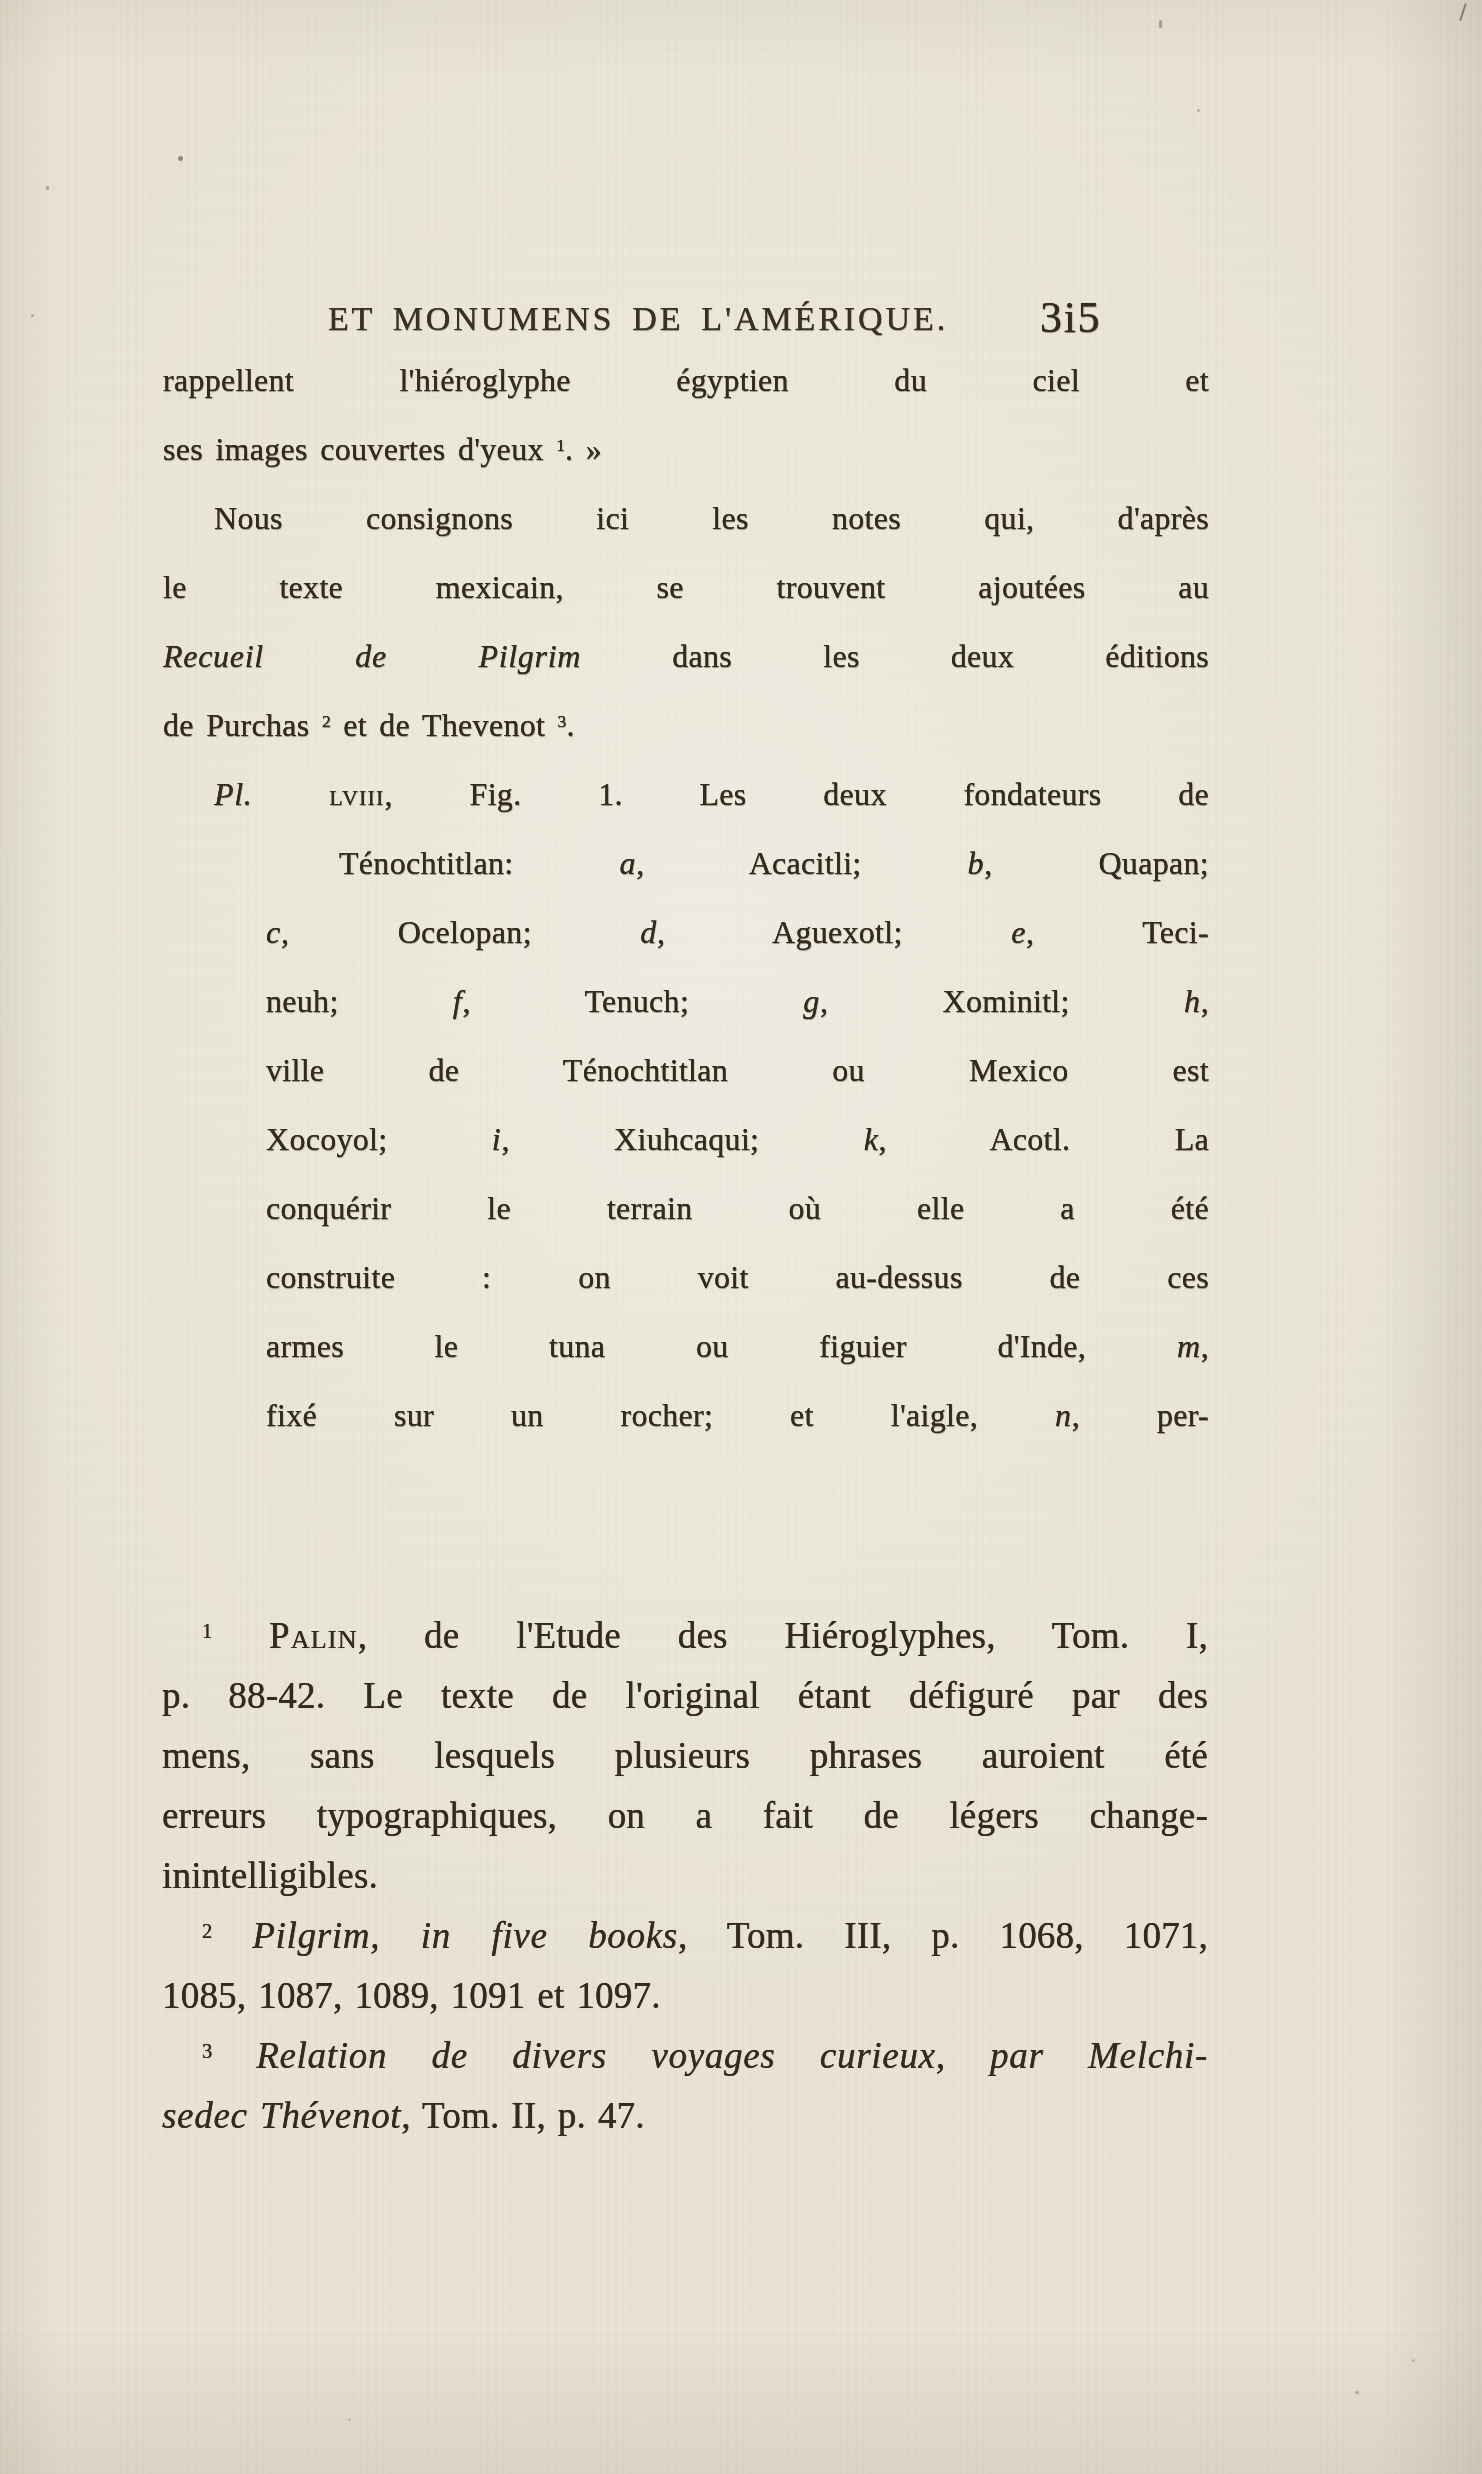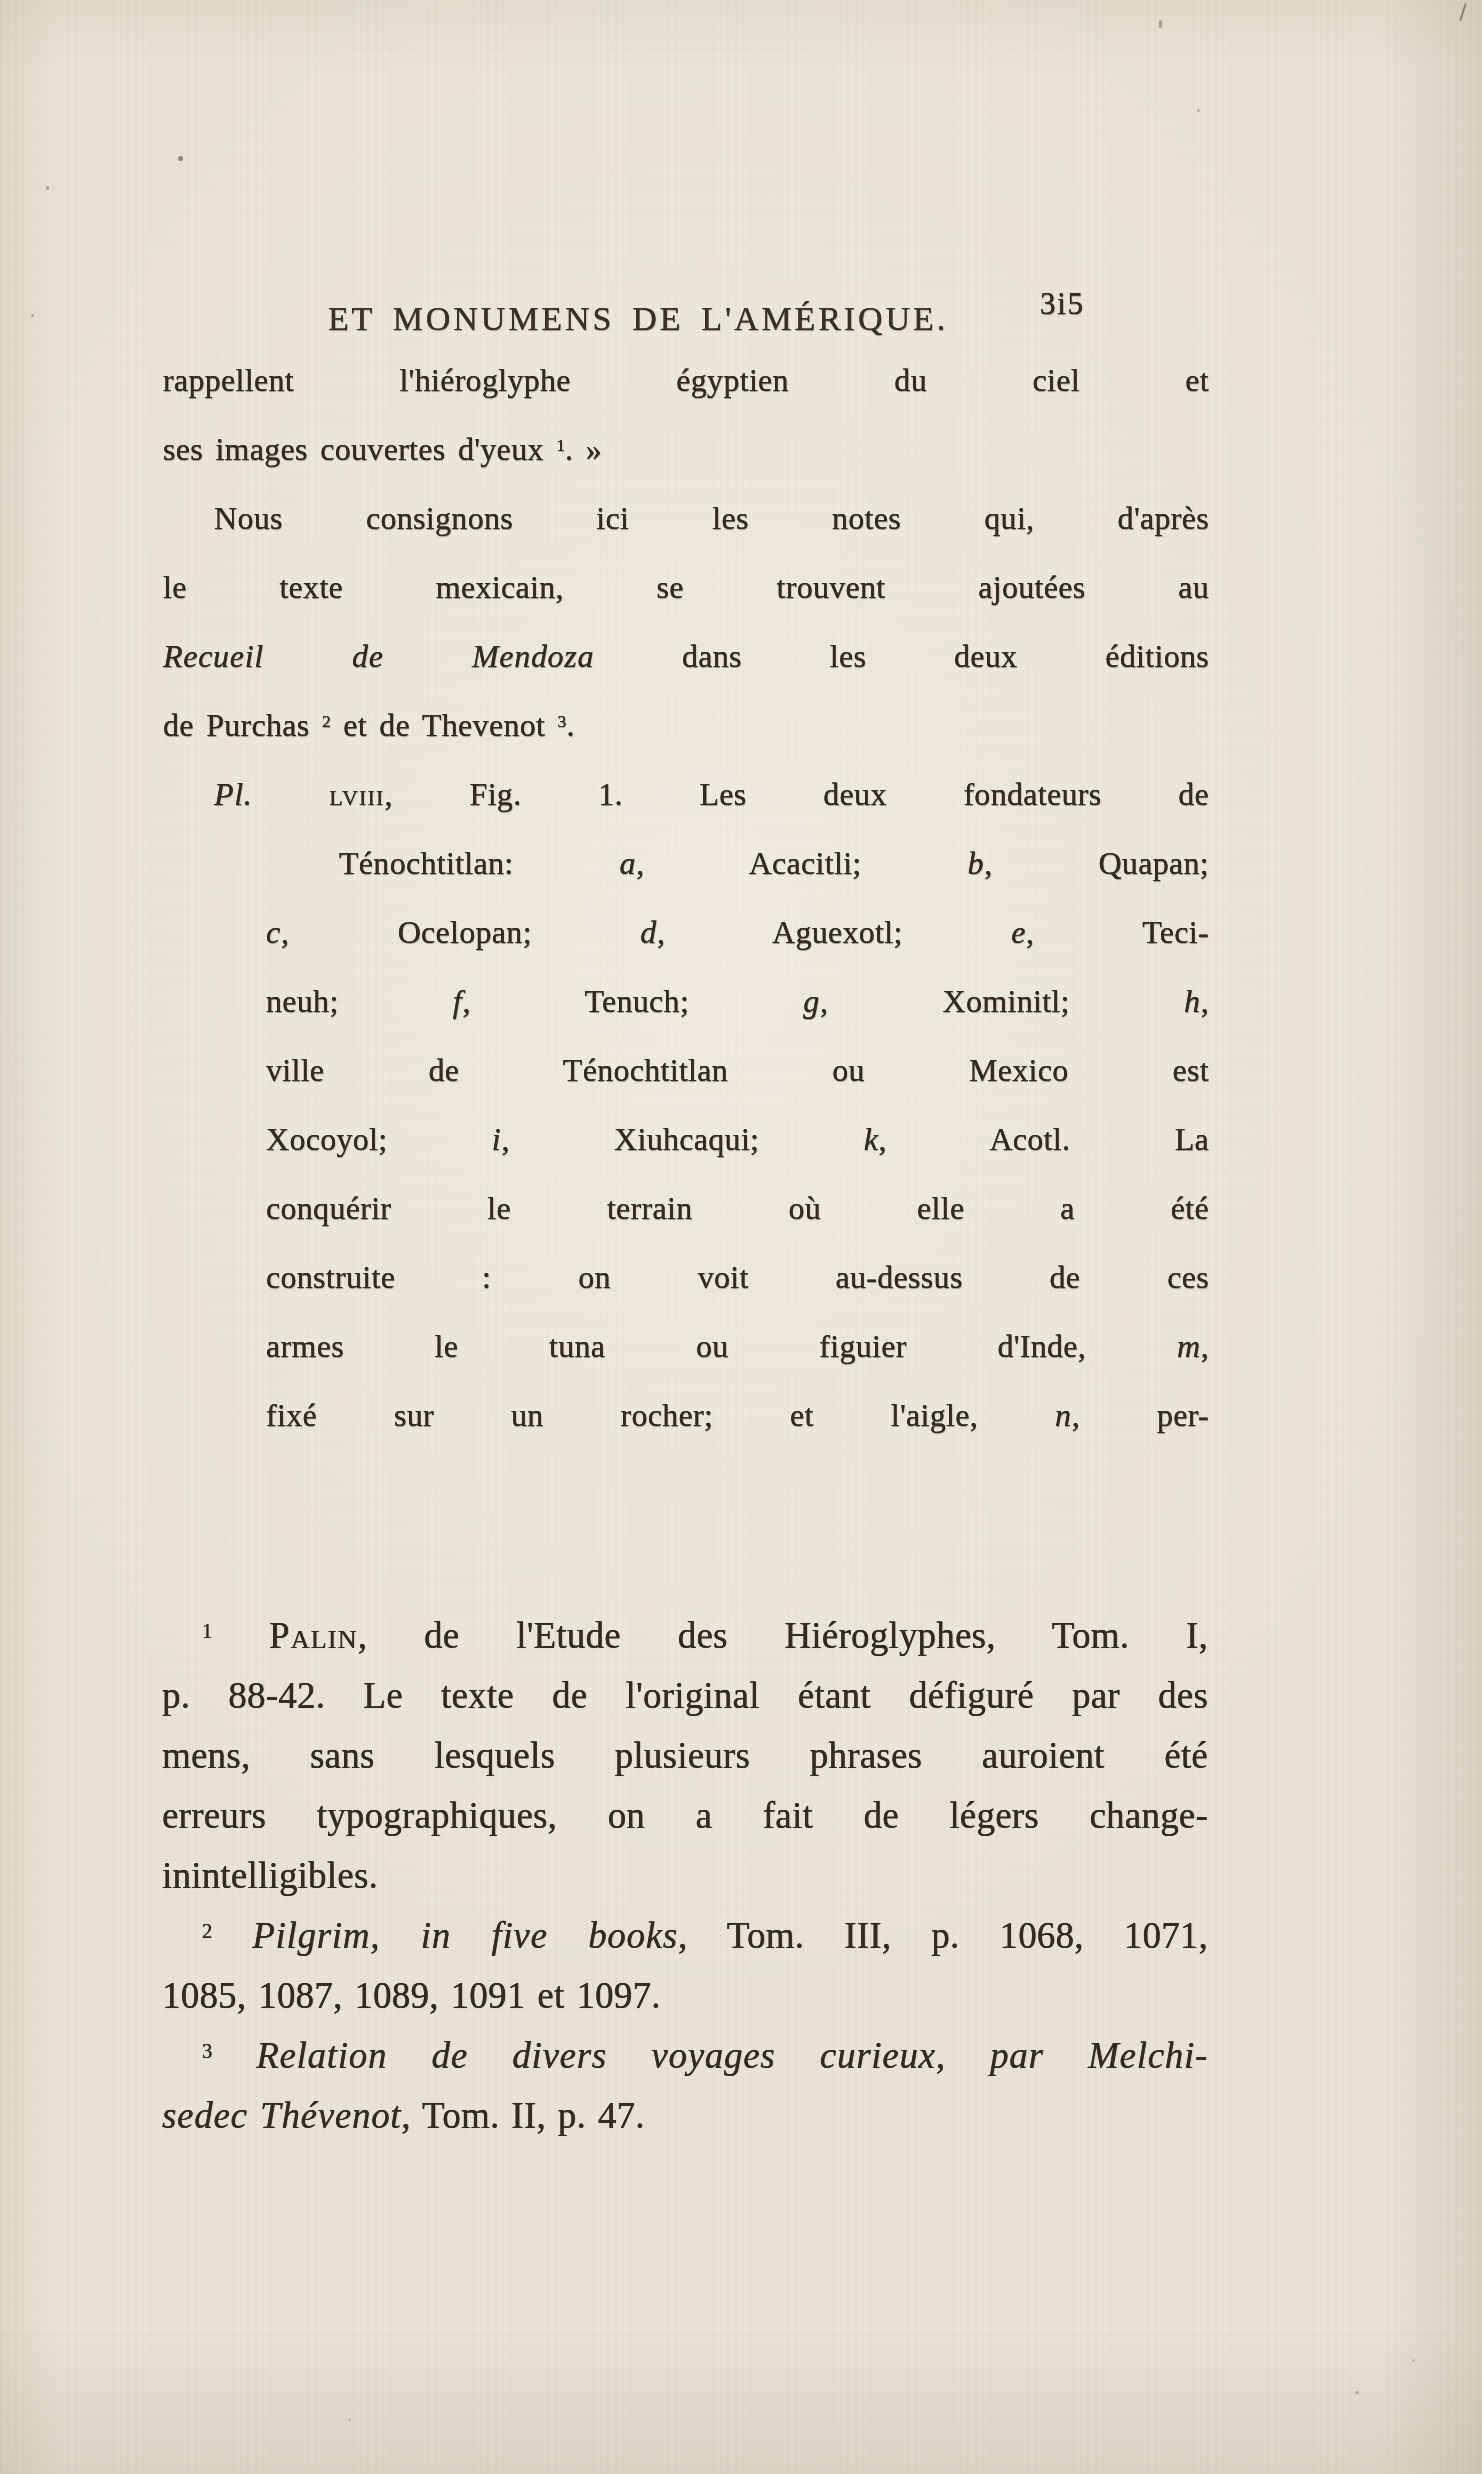--- a/index.html
+++ b/index.html
@@ -21,22 +21,22 @@
   
   .running-title{
     position:absolute;top:300px;left:307px;width:662px;
     text-align:center;
     font-size:34px;letter-spacing:2.9px;word-spacing:6.6px;
     color:#3a3124;
     text-shadow:0 0 0.6px currentColor, 0.5px 0.5px 0.7px rgba(58,49,36,0.45);
     white-space:nowrap;
   }
   .page-number{
-    position:absolute;top:286px;left:1040px;
-    font-size:31px;letter-spacing:1.7px;
+    position:absolute;top:292px;left:1040px;
+    font-size:44px;letter-spacing:1.7px;
     color:#342b1f;
     text-shadow:0 0 0.7px currentColor, 0.6px 0.6px 0.7px rgba(52,43,31,0.5);
   }
   
   .body-block{
     position:absolute;top:346px;left:163px;width:1046px;
     font-size:32px;line-height:69px;
     word-spacing:4.1px;letter-spacing:0.3px;
     text-shadow:0 0 0.6px currentColor, 0.5px 0.5px 0.7px rgba(52,43,31,0.45);
   }
@@ -66,21 +66,21 @@
 
   <div class="running-title">ET MONUMENS DE L'AMÉRIQUE.</div>
 
   <div class="page-number">3i5</div>
 
   <div class="body-block" id="body-lines">
       <p class="line flush just"><span>rappellent l'hiéroglyphe égyptien du ciel et</span></p>
       <p class="line flush"><span>ses images couvertes d'yeux </span><span class="sup">1</span><span>. »</span></p>
       <p class="line para just"><span>Nous consignons ici les notes qui, d'après</span></p>
       <p class="line flush just"><span>le texte mexicain, se trouvent ajoutées au</span></p>
-      <p class="line flush just"><span class="i">Recueil de Mendoza</span><span> dans les deux éditions</span></p>
+      <p class="line flush just"><span class="i">Recueil de Pilgrim</span><span> dans les deux éditions</span></p>
       <p class="line flush"><span>de Purchas </span><span class="sup">2</span><span> et de Thevenot </span><span class="sup">3</span><span>.</span></p>
       <p class="line para just"><span class="i">Pl.</span><span> </span><span class="sc">lviii</span><span>, Fig. 1. Les deux fondateurs de</span></p>
       <p class="line hang2 just"><span>Ténochtitlan: </span><span class="i">a</span><span>, Acacitli; </span><span class="i">b</span><span>, Quapan;</span></p>
       <p class="line hang just"><span class="i">c</span><span>, Ocelopan; </span><span class="i">d</span><span>, Aguexotl; </span><span class="i">e</span><span>, Teci-</span></p>
       <p class="line hang just"><span>neuh; </span><span class="i">f</span><span>, Tenuch; </span><span class="i">g</span><span>, Xominitl; </span><span class="i">h</span><span>,</span></p>
       <p class="line hang just"><span>ville de Ténochtitlan ou Mexico est</span></p>
       <p class="line hang just"><span>Xocoyol; </span><span class="i">i</span><span>, Xiuhcaqui; </span><span class="i">k</span><span>, Acotl. La</span></p>
       <p class="line hang just"><span>conquérir le terrain où elle a été</span></p>
       <p class="line hang just"><span>construite : on voit au-dessus de ces</span></p>
       <p class="line hang just"><span>armes le tuna ou figuier d'Inde, </span><span class="i">m</span><span>,</span></p>

